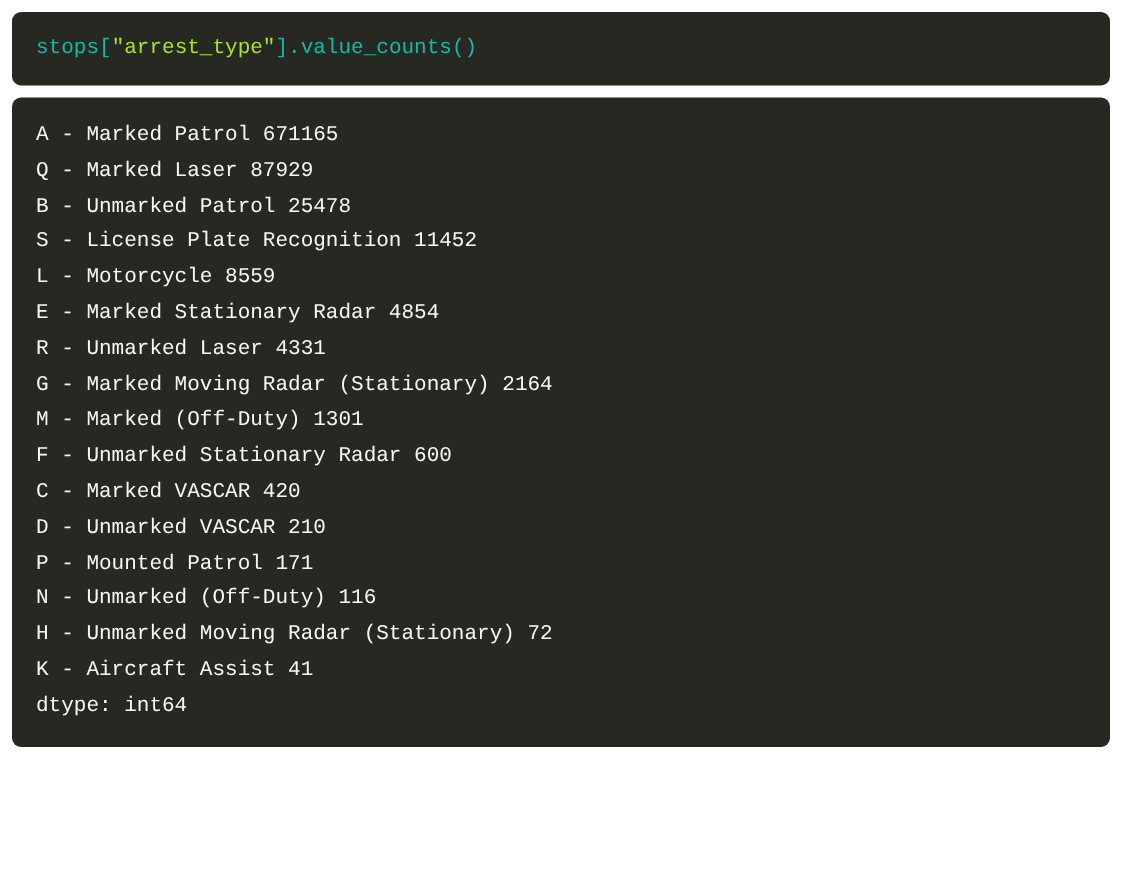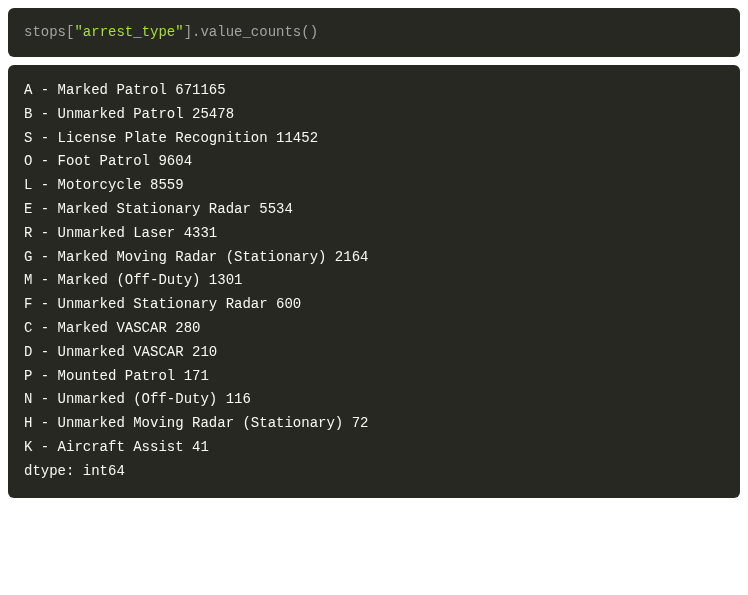--- a/index.html
+++ b/index.html
@@ -16,21 +16,21 @@
   }
   .code-cell {
     background: #272822;
     border-radius: 6px;
     padding: 14px 16px;
     color: #f8f8f2;
     white-space: pre;
     margin-bottom: 8px;
     line-height: 1.5;
   }
-  .tok-plain { color: #a3a3a3; }
+  .tok-plain { color: #14b8a6; }
   .tok-string { color: #a6e22e; }
   .output-cell {
     background: #272822;
     border-radius: 6px;
     padding: 14px 16px;
     color: #f8f8f2;
     line-height: 1.7;
   }
   .output-line {
     white-space: pre;
@@ -57,30 +57,30 @@
 </style>
 </head>
 <body>
 
 <div class="wrap">
   <div class="code-cell"><span class="tok-plain">stops[</span><span class="tok-string">"arrest_type"</span><span class="tok-plain">].value_counts()</span></div>
 
   <div class="output-cell">
     <div id="output-rows">
         <div class="output-line">A - Marked Patrol 671165</div>
+        <div class="output-line">Q - Marked Laser 87929</div>
         <div class="output-line">B - Unmarked Patrol 25478</div>
         <div class="output-line">S - License Plate Recognition 11452</div>
-        <div class="output-line">O - Foot Patrol 9604</div>
         <div class="output-line">L - Motorcycle 8559</div>
-        <div class="output-line">E - Marked Stationary Radar 5534</div>
+        <div class="output-line">E - Marked Stationary Radar 4854</div>
         <div class="output-line">R - Unmarked Laser 4331</div>
         <div class="output-line">G - Marked Moving Radar (Stationary) 2164</div>
         <div class="output-line">M - Marked (Off-Duty) 1301</div>
         <div class="output-line">F - Unmarked Stationary Radar 600</div>
-        <div class="output-line">C - Marked VASCAR 280</div>
+        <div class="output-line">C - Marked VASCAR 420</div>
         <div class="output-line">D - Unmarked VASCAR 210</div>
         <div class="output-line">P - Mounted Patrol 171</div>
         <div class="output-line">N - Unmarked (Off-Duty) 116</div>
         <div class="output-line">H - Unmarked Moving Radar (Stationary) 72</div>
         <div class="output-line">K - Aircraft Assist 41</div>
       </div>
     <div class="dtype-line">dtype: int64</div>
   </div>
 </div>
 

